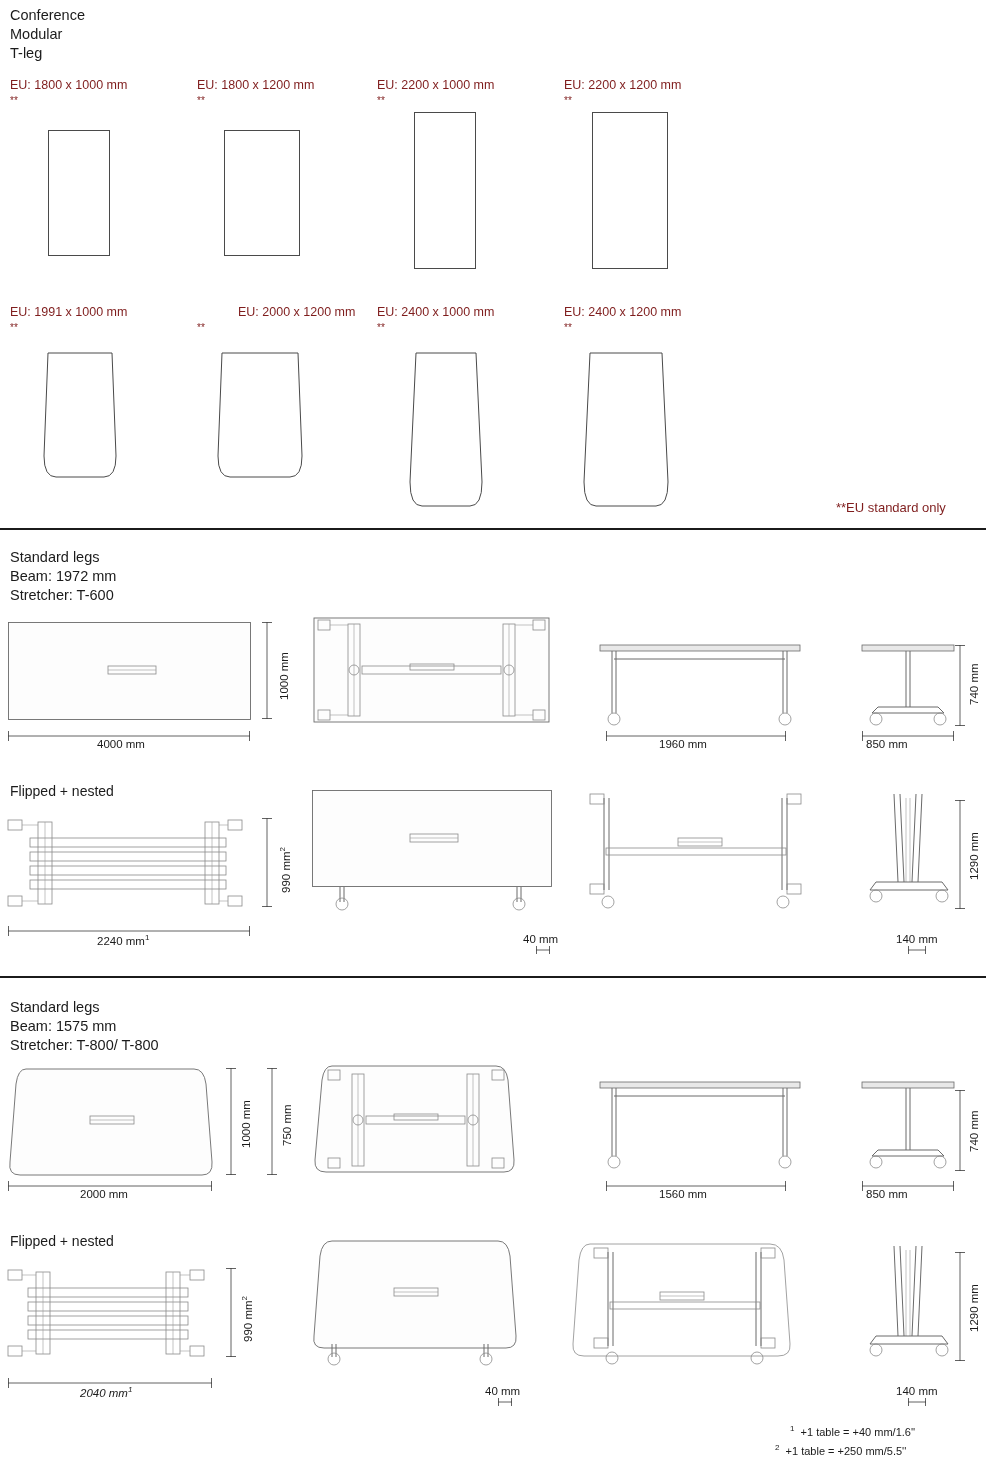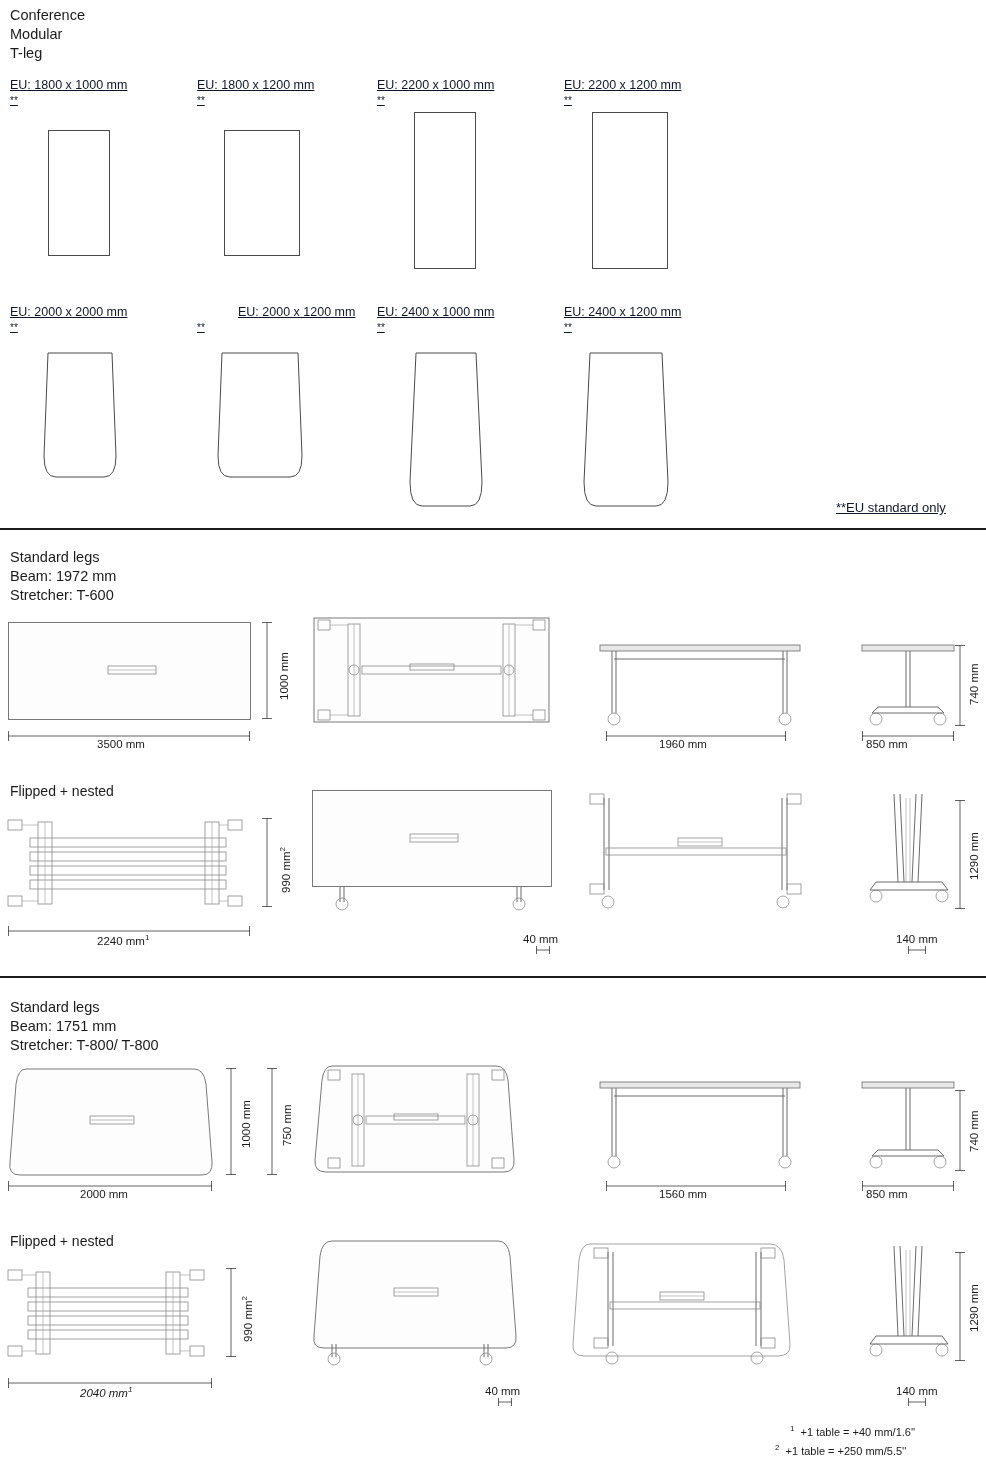--- a/index.html
+++ b/index.html
@@ -9,21 +9,21 @@
     height: 1466px;
     background: #ffffff;
     font-family: "Liberation Sans", sans-serif;
     color: #1a1a1a;
     position: relative;
     overflow: hidden;
   }
   .page { position:relative; width:986px; height:1466px; }
 
   .ttl { position:absolute; font-size:14.5px; line-height:19px; color:#1b1b1b; white-space:pre; }
-  .lbl { position:absolute; font-size:12.5px; line-height:15px; color:#0f172a; white-space:pre;text-decoration:underline; }
+  .lbl { position:absolute; font-size:12.5px; line-height:15px; color:#7f1d1d; white-space:pre; }
   .dim { position:absolute; font-size:11.5px; color:#1b1b1b; white-space:pre; }
   .dimv { position:absolute; font-size:11.5px; color:#1b1b1b; white-space:pre; transform-origin: 0 0; transform: rotate(-90deg); }
   .small { font-size:10px; }
   .hr { position:absolute; left:0; width:986px; height:2px; background:#1b1b1b; }
 
   svg { display:block; overflow:visible; }
   .shape { position:absolute; }
   .st { fill:#ffffff; stroke:#4a4a4a; stroke-width:1; }
   .stl { fill:none; stroke:#6a6a6a; stroke-width:1; }
   .thin { fill:none; stroke:#8a8a8a; stroke-width:0.8; }
@@ -66,21 +66,21 @@
     <svg width="62" height="157">
         <rect class="st" x="0.5" y="0.5" width="61" height="156"></rect>
       </svg>
   </div>
   <div class="shape" style="left:592px; top:112px;">
     <svg width="76" height="157">
         <rect class="st" x="0.5" y="0.5" width="75" height="156"></rect>
       </svg>
   </div>
 
-  <div class="lbl" style="left:10px; top:305px;">EU: 2000 x 2000 mm</div>
+  <div class="lbl" style="left:10px; top:305px;">EU: 1991 x 1000 mm</div>
   <div class="lbl small" style="left:10px; top:320px;">**</div>
   <div class="lbl" style="left:197px; top:305px;margin-left:41px;">EU: 2000 x 1200 mm</div>
   <div class="lbl small" style="left:197px; top:320px;">**</div>
   <div class="lbl" style="left:377px; top:305px;">EU: 2400 x 1000 mm</div>
   <div class="lbl small" style="left:377px; top:320px;">**</div>
   <div class="lbl" style="left:564px; top:305px;">EU: 2400 x 1200 mm</div>
   <div class="lbl small" style="left:564px; top:320px;">**</div>
 
   <div class="shape" style="left:42px; top:352px;">
     <svg width="76" height="126">
@@ -119,21 +119,21 @@
     </svg>
   </div>
   <div class="dimv" style="left:278px; top:700px;">1000 mm</div>
   <div class="shape" style="left:262px; top:622px;">
     <svg width="10" height="98">
       <line class="dimline" x1="5" y1="0" x2="5" y2="97"></line>
       <line class="dimline" x1="0" y1="0.5" x2="10" y2="0.5"></line>
       <line class="dimline" x1="0" y1="96.5" x2="10" y2="96.5"></line>
     </svg>
   </div>
-  <div class="dim" style="left:97px; top:738px;">3500 mm</div>
+  <div class="dim" style="left:97px; top:738px;">4000 mm</div>
   <div class="shape" style="left:8px; top:731px;">
     <svg width="243" height="10">
       <line class="dimline" x1="0" y1="5" x2="242" y2="5"></line>
       <line class="dimline" x1="0.5" y1="0" x2="0.5" y2="10"></line>
       <line class="dimline" x1="241.5" y1="0" x2="241.5" y2="10"></line>
     </svg>
   </div>
 
   <div class="shape" style="left:310px; top:614px;">
     <svg width="243" height="112">
@@ -310,21 +310,21 @@
     <svg width="10" height="110">
       <line class="dimline" x1="5" y1="0" x2="5" y2="109"></line>
       <line class="dimline" x1="0" y1="0.5" x2="10" y2="0.5"></line>
       <line class="dimline" x1="0" y1="108.5" x2="10" y2="108.5"></line>
     </svg>
   </div>
 
   <div class="hr" style="top:976px;"></div>
 
   <div class="ttl" style="left:10px; top:998px;">Standard legs</div>
-  <div class="ttl" style="left:10px; top:1017px;">Beam: 1751 mm</div>
+  <div class="ttl" style="left:10px; top:1017px;">Beam: 1575 mm</div>
   <div class="ttl" style="left:10px; top:1036px;">Stretcher: T-800/ T-800</div>
 
   <div class="shape" style="left:8px; top:1068px;">
     <svg width="205" height="108">
       <path class="fillw" d="M18,1 L186,1 Q196,1 198,16 L204,94 Q205,107 194,107 L12,107 Q0,107 2,94 L8,16 Q10,1 18,1 Z"></path>
       <rect class="thin" x="82" y="48" width="44" height="8"></rect>
       <line class="vthin" x1="82" y1="52" x2="126" y2="52"></line>
     </svg>
   </div>
   <div class="dimv" style="left:240px; top:1148px;">1000 mm</div>

